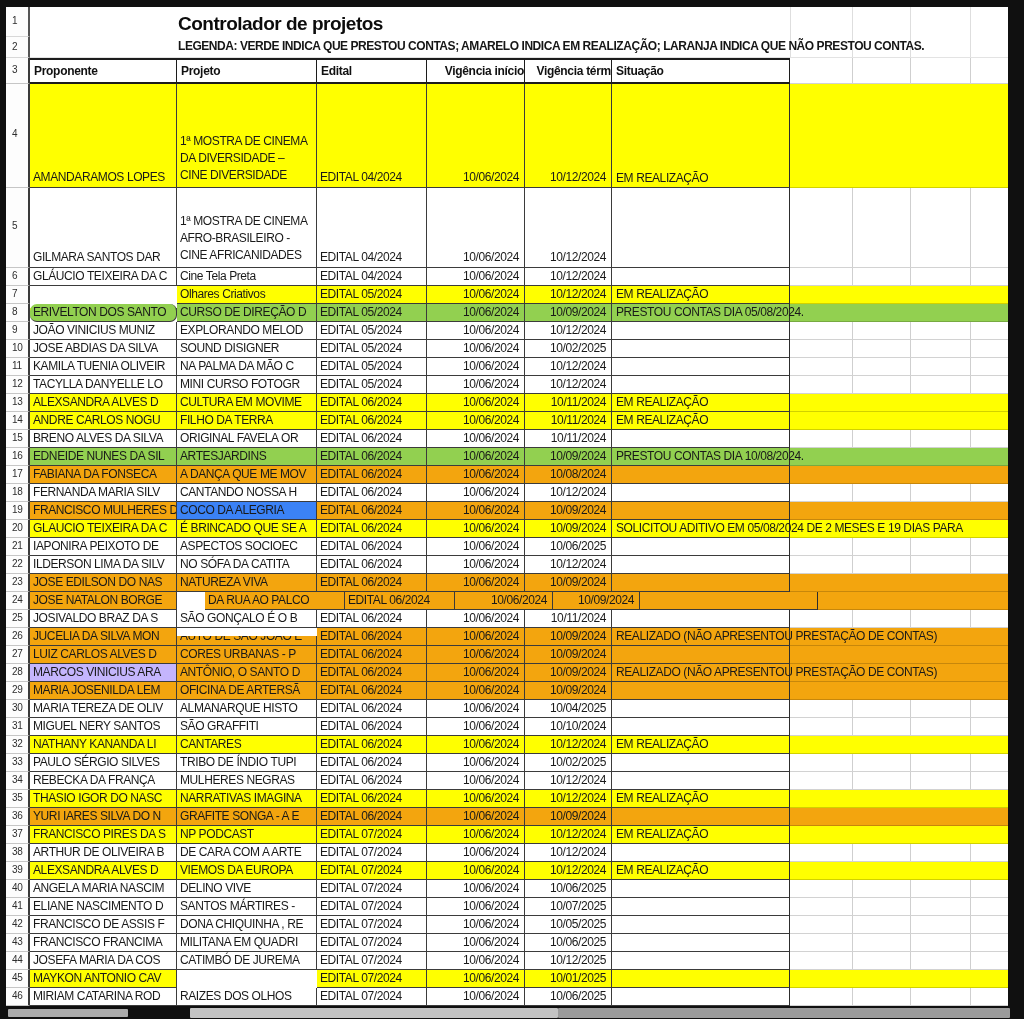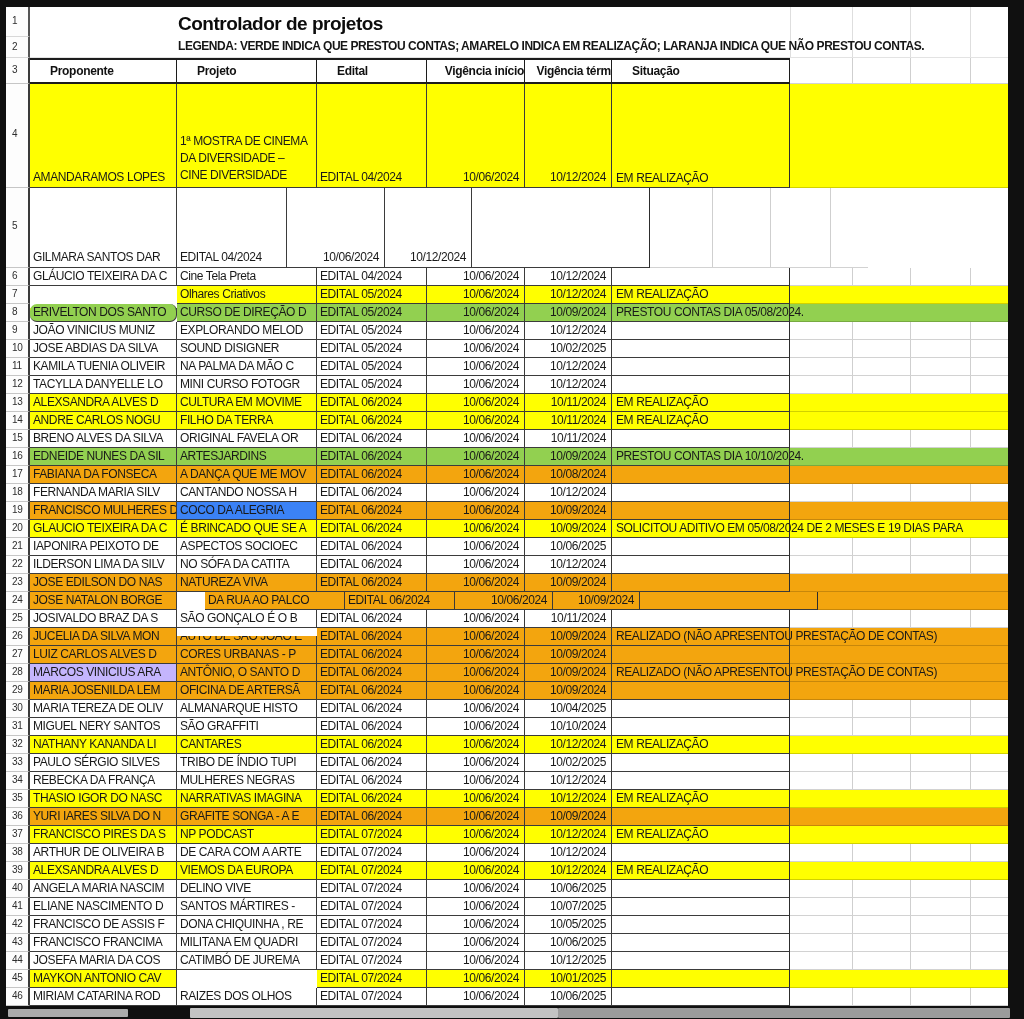--- a/index.html
+++ b/index.html
@@ -31,21 +31,21 @@
   .r2{height:21px;}
   .r3{height:26px;}
   .wide-cell{box-sizing:border-box;width:978px;display:flex;align-items:flex-end;overflow:hidden;white-space:nowrap;
              padding:0 0 2px 148px;--gl:#dedede;
              background-image:linear-gradient(var(--gl),var(--gl)),linear-gradient(var(--gl),var(--gl)),linear-gradient(var(--gl),var(--gl)),linear-gradient(var(--gl),var(--gl));
              background-size:1px 100%;background-position:760px 0,822px 0,880px 0,940px 0;background-repeat:no-repeat;}
   .rn-top{border-right:2px solid #555;border-bottom:1px solid #d8d8d8;}
   #title-cell{font-size:19px;font-weight:bold;color:#0c0c0c;letter-spacing:-0.5px;}
   #legend-cell{font-size:12px;font-weight:700;letter-spacing:-0.45px;color:#161616;align-items:center;border-bottom:1px solid #e3e3e3;}
   .hcell{box-sizing:border-box;flex:none;display:flex;align-items:center;overflow:hidden;white-space:nowrap;
-         font-size:12px;font-weight:bold;color:#111;letter-spacing:-0.3px;padding:0 0 0 20px;
+         font-size:12px;font-weight:bold;color:#111;letter-spacing:-0.3px;padding:0 0 0 4px;
          border-top:2px solid #1c1c1c;border-bottom:2px solid #1c1c1c;border-right:1.5px solid #1c1c1c;background:#fff;}
   .hcell:first-of-type{border-left:2px solid #1c1c1c;}
   .h-extra{box-sizing:border-box;width:218px;border-bottom:1px solid #d2d2d2;--gl:#cfcfcf;
            background-image:linear-gradient(var(--gl),var(--gl)),linear-gradient(var(--gl),var(--gl)),linear-gradient(var(--gl),var(--gl));
            background-size:1px 100%;background-position:62px 0,120px 0,180px 0;background-repeat:no-repeat;}
 
   
   .row.tinted .c-extra{--gl:rgba(90,90,90,0.28);border-bottom-color:rgba(0,0,0,0.18);}
 
   
@@ -87,20 +87,21 @@
     <div class="cell c-d1" style="background: rgb(255, 255, 0);">10/06/2024</div>
     <div class="cell c-d2" style="background: rgb(255, 255, 0);">10/12/2024</div>
     <div class="cell c-sit" style="background: rgb(255, 255, 0);">
       <span class="sit-text">EM REALIZAÇÃO</span>
     </div>
     <div class="cell c-extra" style="background: rgb(255, 255, 0);"></div>
   </div>
         <div class="row tall" style="height: 80px;">
     <div class="cell rownum">5</div>
     <div class="cell c-prop">GILMARA SANTOS DAR</div>
+    <div class="cell c-proj">1ª MOSTRA DE CINEMA AFRO-BRASILEIRO - CINE AFRICANIDADES</div>
     <div class="cell c-edital">EDITAL 04/2024</div>
     <div class="cell c-d1">10/06/2024</div>
     <div class="cell c-d2">10/12/2024</div>
     <div class="cell c-sit">
       <span class="sit-text"></span>
     </div>
     <div class="cell c-extra"></div>
   </div>
         <div class="row">
     <div class="cell rownum">6</div>
@@ -223,21 +224,21 @@
     <div class="cell c-extra"></div>
   </div>
         <div class="row tinted">
     <div class="cell rownum">16</div>
     <div class="cell c-prop" style="background: rgb(146, 208, 80);">EDNEIDE NUNES DA SIL</div>
     <div class="cell c-proj" style="background: rgb(146, 208, 80);">ARTESJARDINS</div>
     <div class="cell c-edital" style="background: rgb(146, 208, 80);">EDITAL 06/2024</div>
     <div class="cell c-d1" style="background: rgb(146, 208, 80);">10/06/2024</div>
     <div class="cell c-d2" style="background: rgb(146, 208, 80);">10/09/2024</div>
     <div class="cell c-sit" style="background: rgb(146, 208, 80);">
-      <span class="sit-text">PRESTOU CONTAS DIA 10/10/2024.</span>
+      <span class="sit-text">PRESTOU CONTAS DIA 10/08/2024.</span>
     </div>
     <div class="cell c-extra" style="background: rgb(146, 208, 80);"></div>
   </div>
         <div class="row tinted">
     <div class="cell rownum">17</div>
     <div class="cell c-prop" style="background: rgb(243, 165, 14);">FABIANA DA FONSECA</div>
     <div class="cell c-proj" style="background: rgb(243, 165, 14);">A DANÇA QUE ME MOV</div>
     <div class="cell c-edital" style="background: rgb(243, 165, 14);">EDITAL 06/2024</div>
     <div class="cell c-d1" style="background: rgb(243, 165, 14);">10/06/2024</div>
     <div class="cell c-d2" style="background: rgb(243, 165, 14);">10/08/2024</div>

